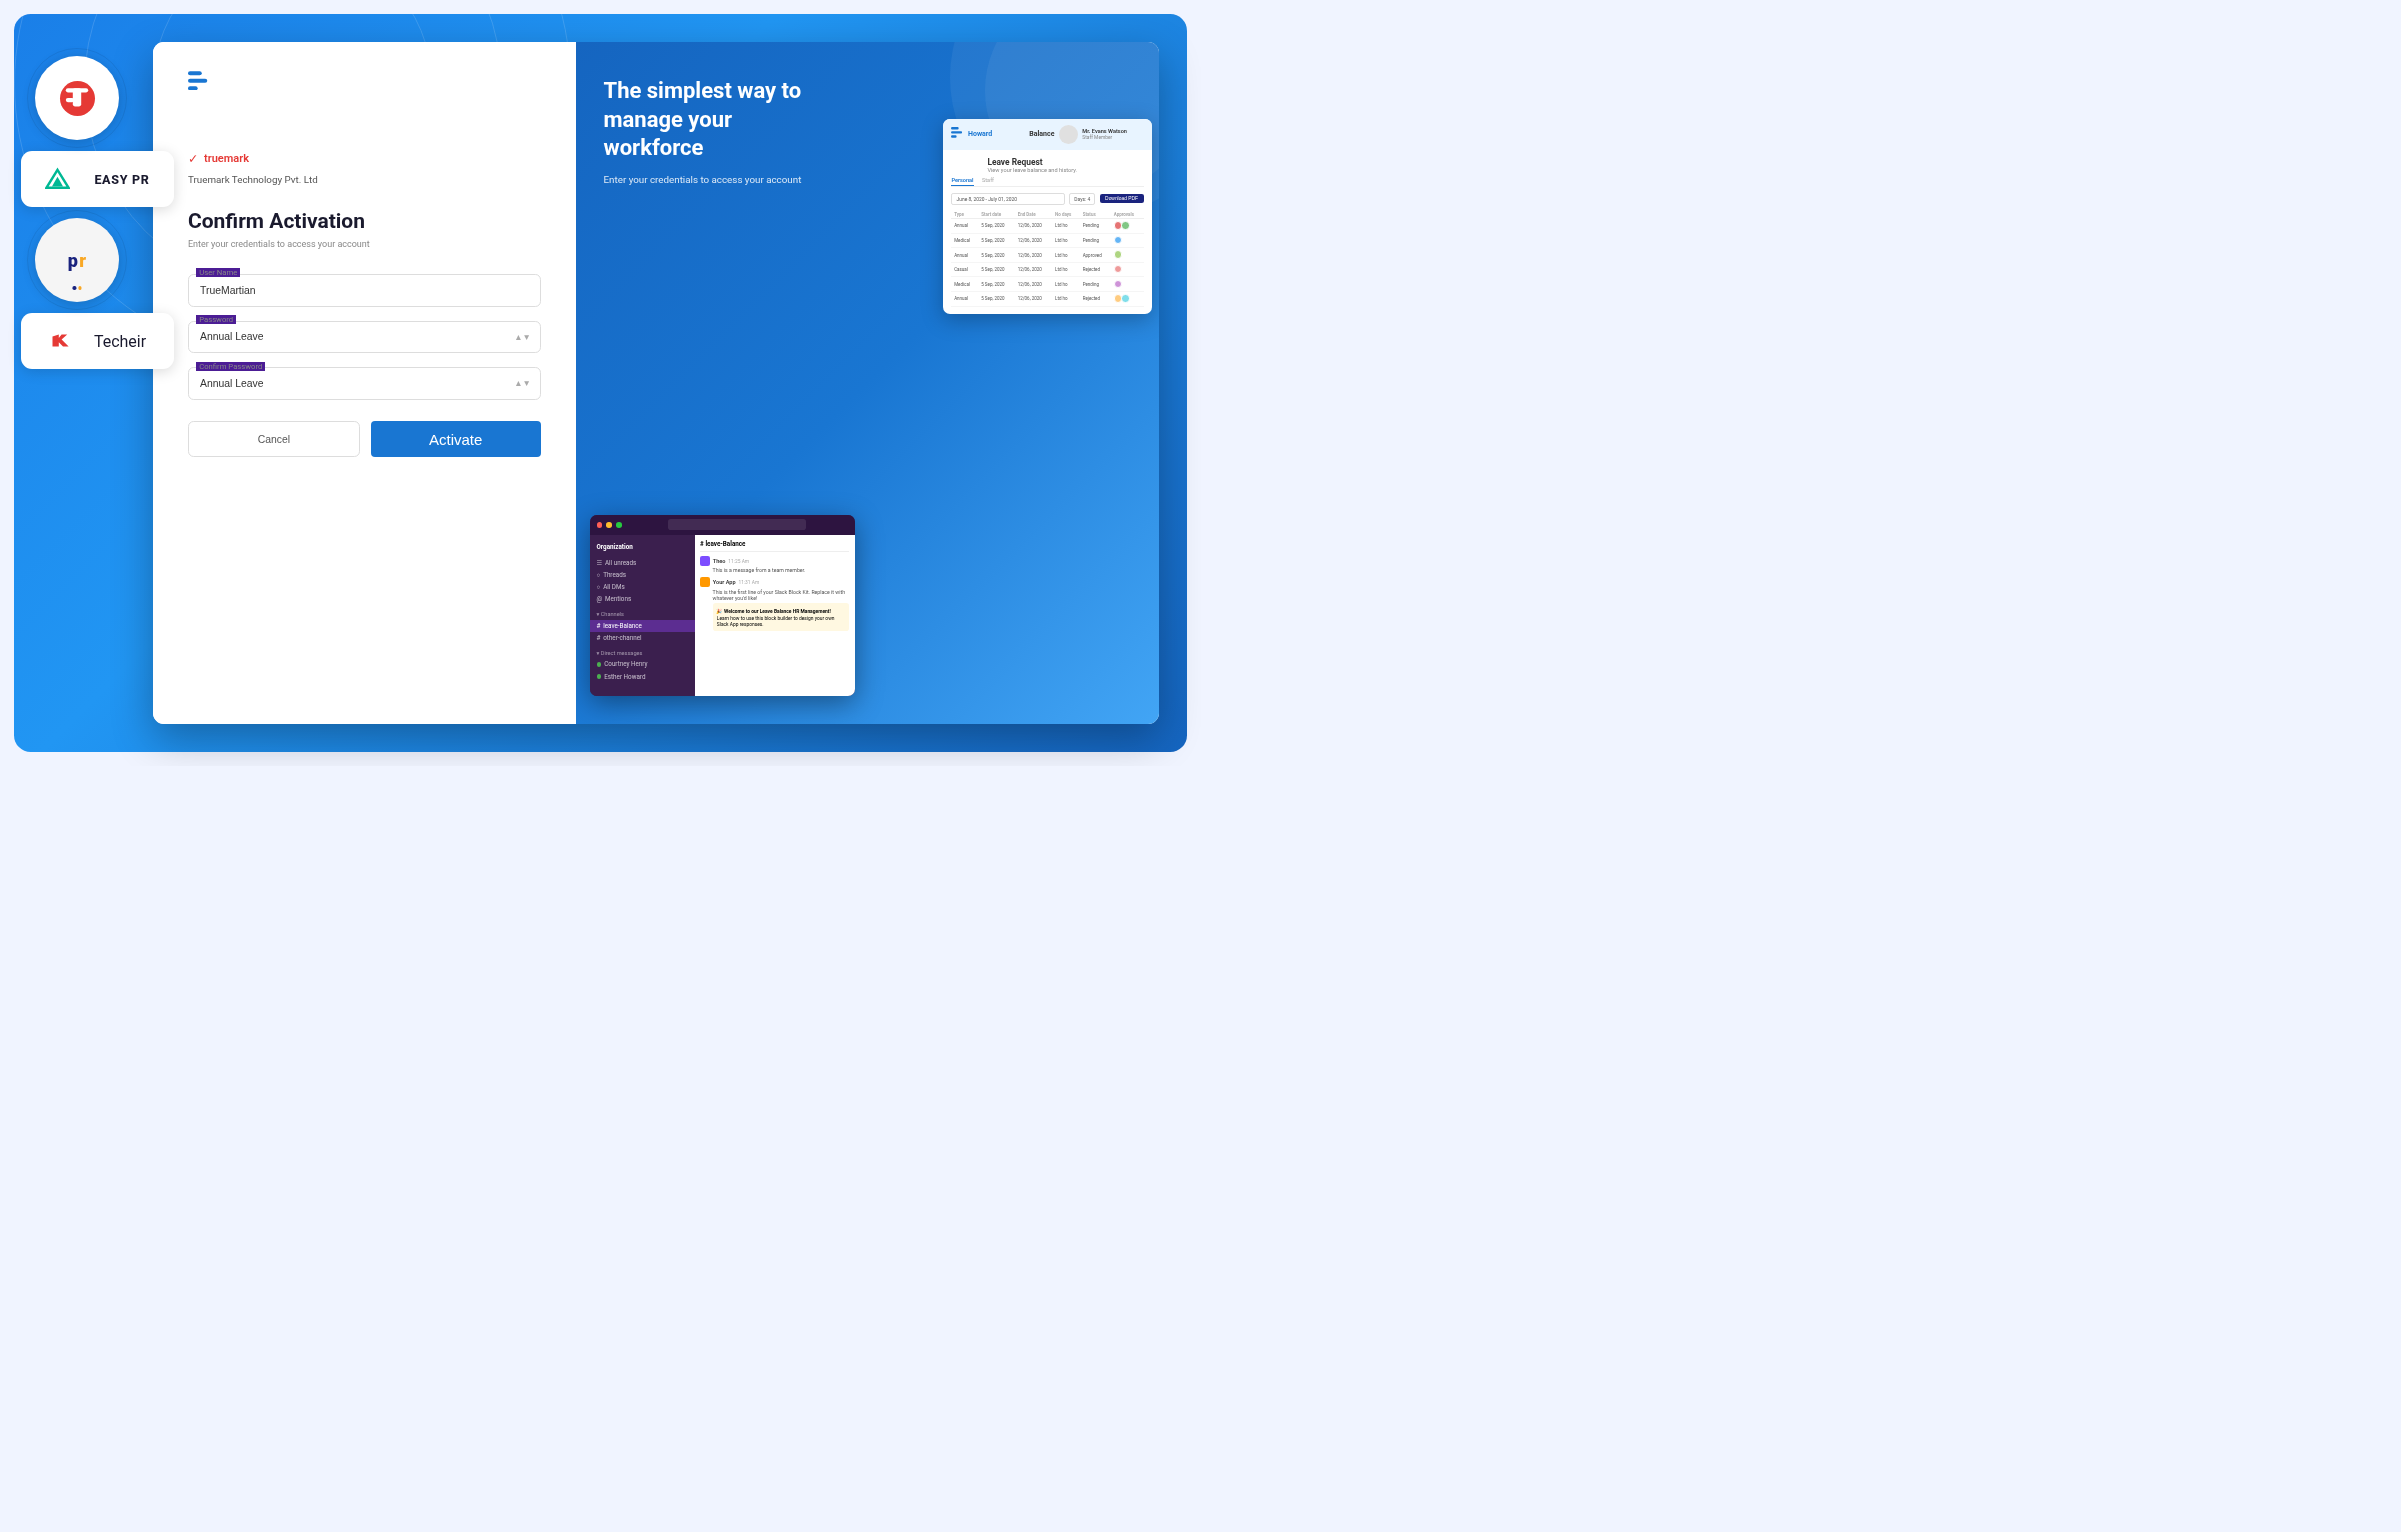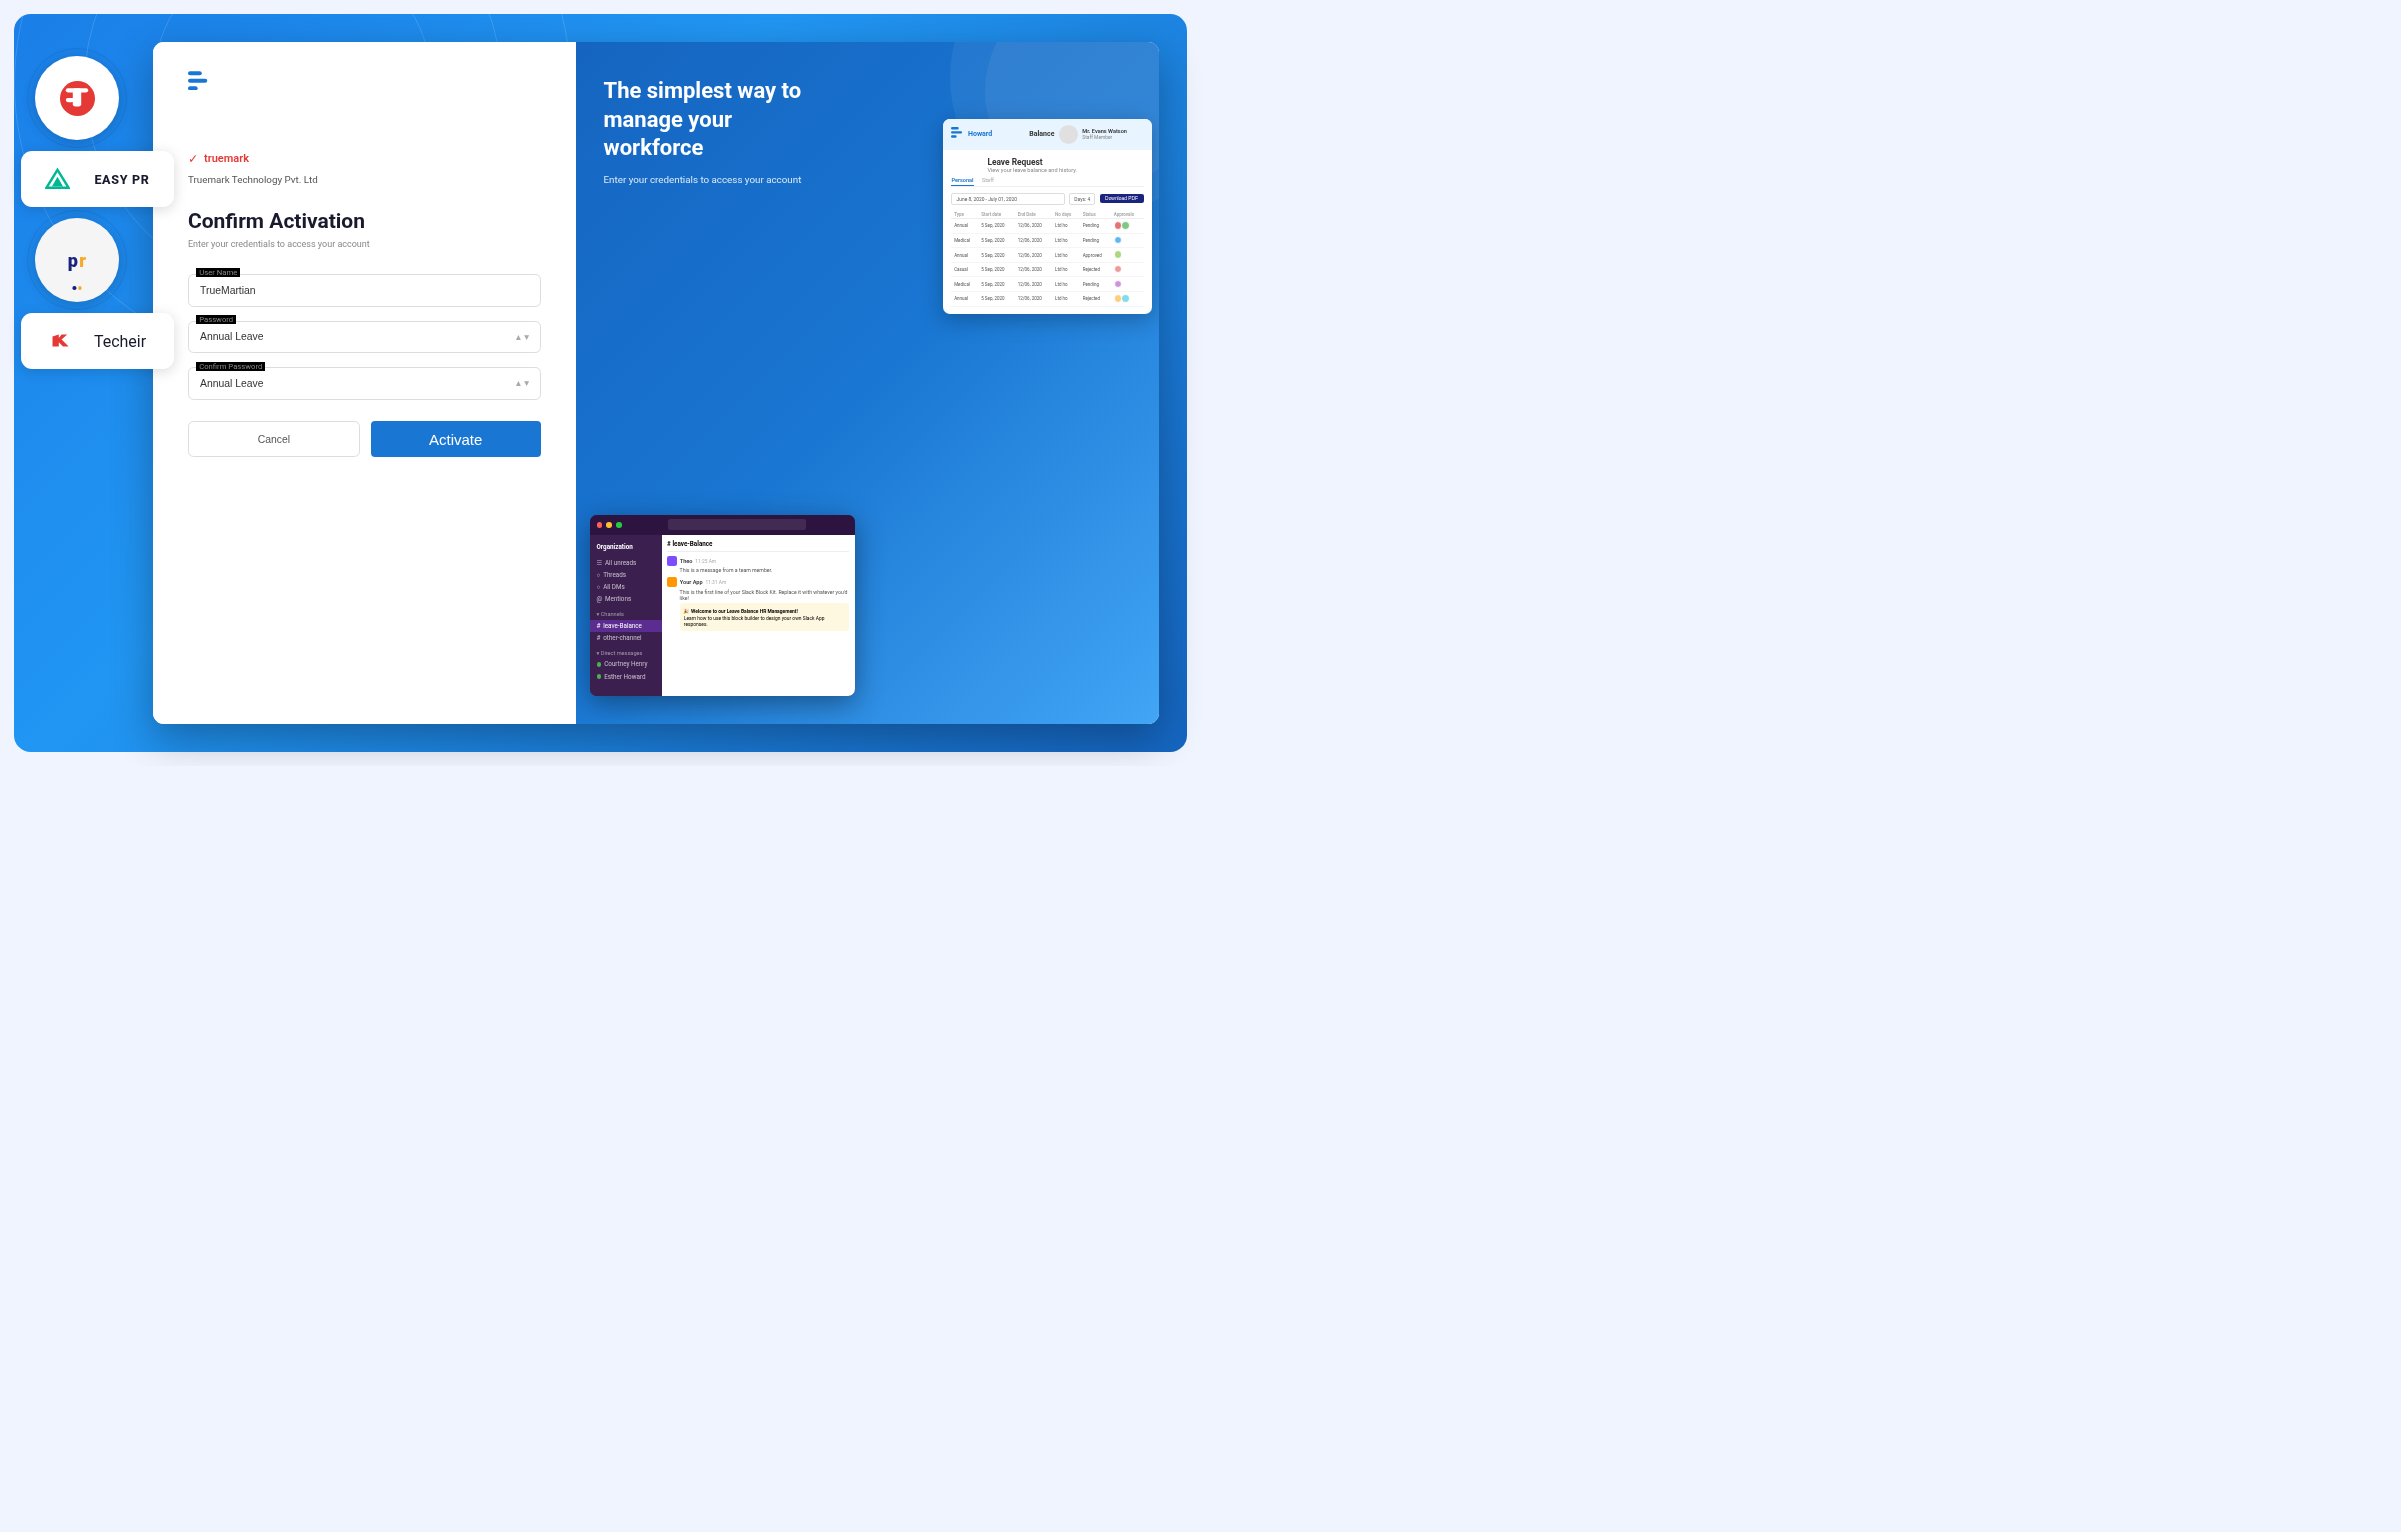--- a/index.html
+++ b/index.html
@@ -180,21 +180,21 @@
 
     .form-group {
       position: relative;
       margin-bottom: 14px;
     }
 
     .form-label {
       position: absolute;
       top: -5.6px;
       left: 8.4px;
-      background: #000000;
+      background: #4c1d95;
       padding: 0 2.8px;
       font-size: 7.7px;
       color: #888;
       z-index: 1;
     }
 
     .form-input {
       width: 100%;
       padding: 9.8px 11px;
       border: 1px solid #ddd;
@@ -319,21 +319,21 @@
       border-radius: 2.8px;
       margin: 0 21px;
     }
 
     .slack-body {
       display: flex;
       height: calc(100% - 19.5px);
     }
 
     .slack-sidebar {
-      width: 72px;
+      width: 105px;
       background: #3b1f4e;
       padding: 5.6px 0;
       font-size: 6.3px;
       color: rgba(255,255,255,0.7);
     }
 
     .slack-sidebar-item {
       padding: 2.1px 7px;
       display: flex;
       align-items: center;

